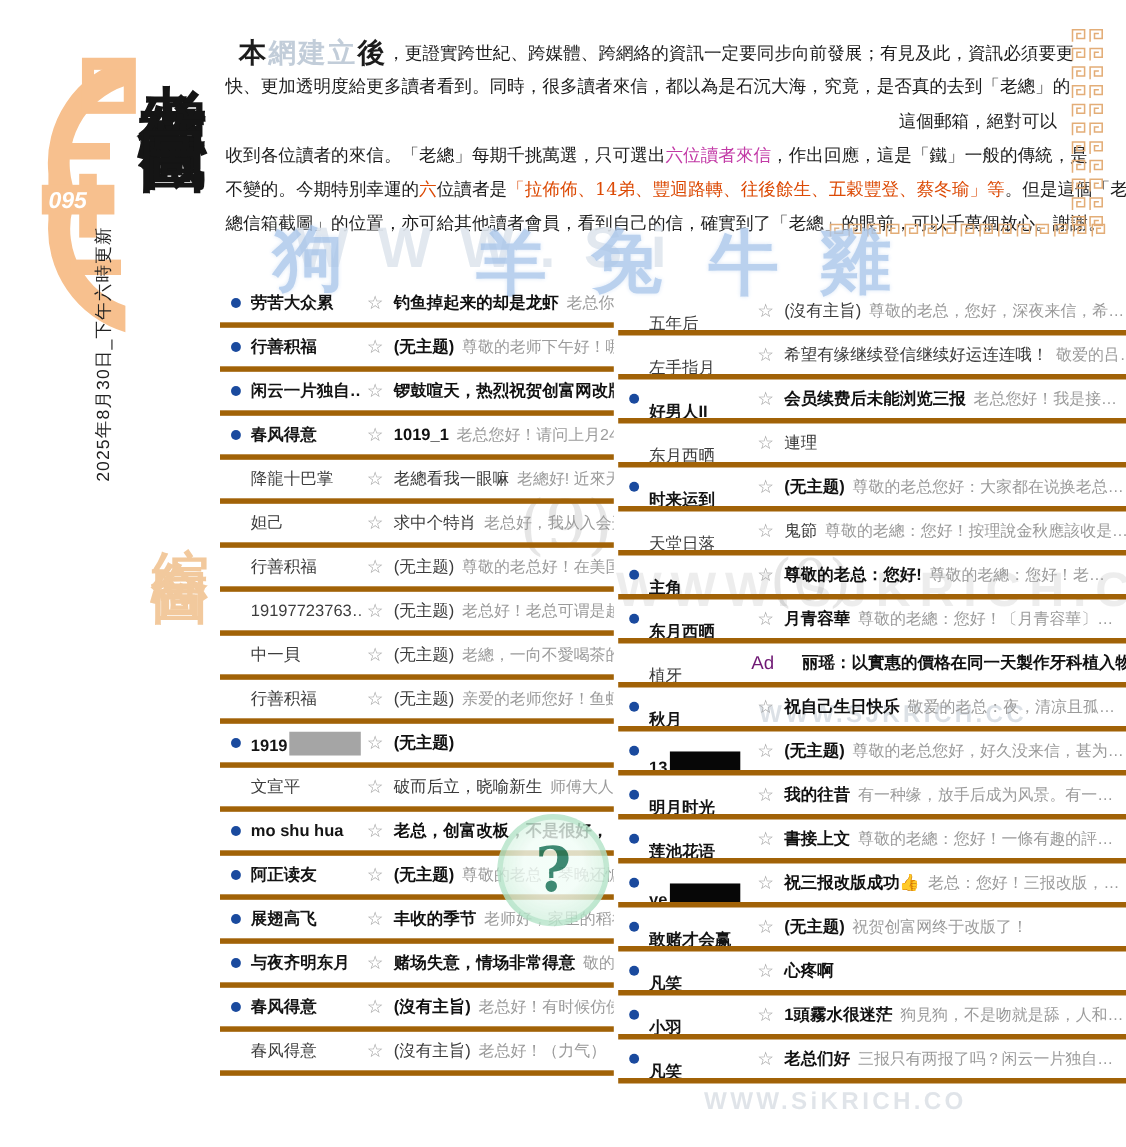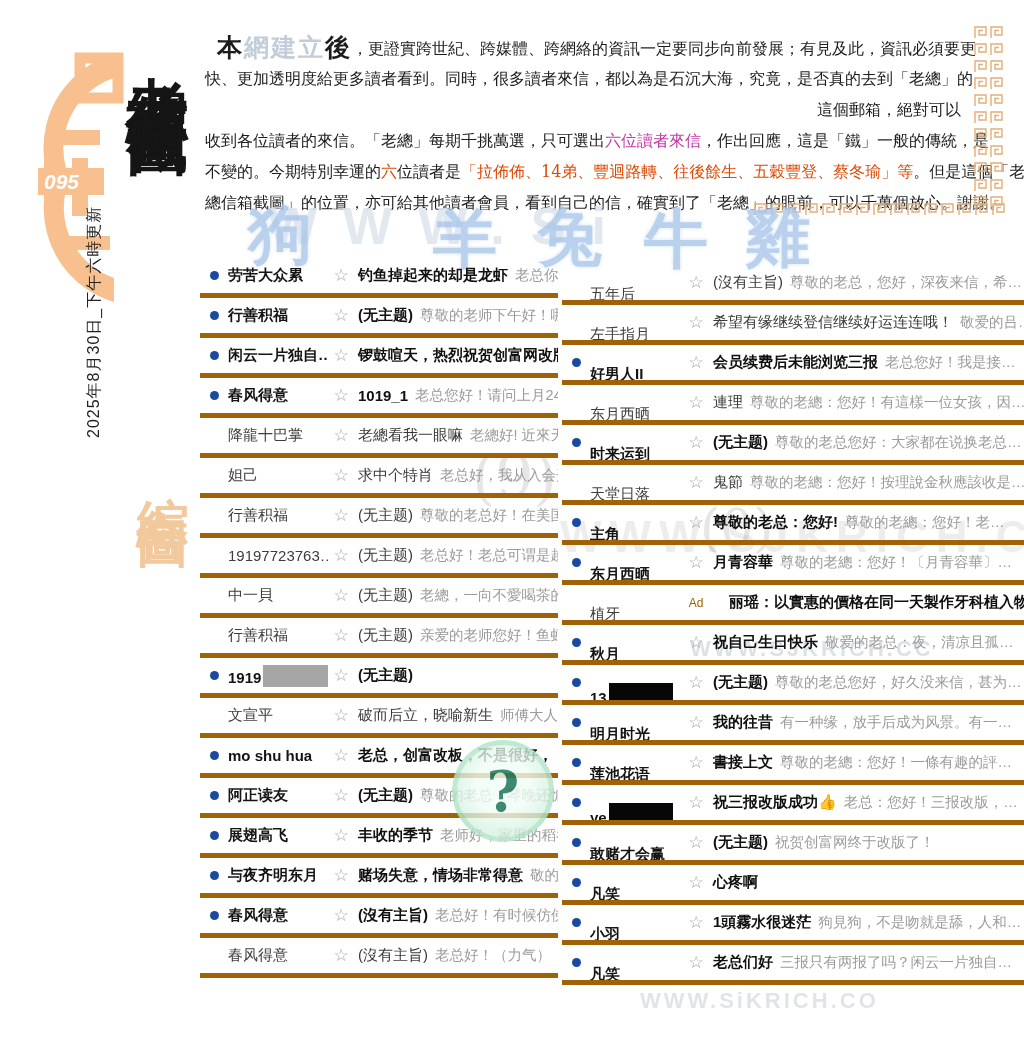--- a/index.html
+++ b/index.html
@@ -54,21 +54,21 @@
             overflow:hidden;white-space:nowrap;padding-left:10px;box-sizing:border-box;}
   .dot{width:9px;height:9px;border-radius:50%;background:#1a4a9e;flex:0 0 9px;margin-right:9px;}
   .dot.hide{visibility:hidden;}
   .sender{flex:0 0 100px;overflow:hidden;text-overflow:clip;font-size:15px;color:#3d3d3d;}
   #col-right .sender{flex:0 0 93px;margin-top:24px;}
   .unread .sender{font-weight:bold;color:#141414;}
   .redact{display:inline-block;vertical-align:-4px;margin-left:2px;}
   .redact.gray{width:76px;height:22px;background:#a5a5a5;}
   .redact.black{width:64px;height:24px;background:#070707;}
   .star{flex:0 0 26px;color:#a3a3a3;font-size:17px;text-align:center;cursor:pointer;}
-  .ad-label{flex:0 0 26px;color:#a16207;font-size:12px;text-align:center;}
+  .ad-label{flex:0 0 26px;color:#701a75;font-size:17px;}
   .subject{font-size:15px;color:#3a3a3a;margin-left:4px;}
   .unread .subject,.ad-row .subject{font-weight:bold;color:#101010;}
   .ad-row .subject{margin-left:20px;}
   .preview{font-size:14.5px;color:#9b9b9b;margin-left:7px;}
 </style>
 </head>
 <body>
 
 <svg id="logo" class="abs" viewBox="0 0 100 275">
   <g fill="#f7c08e">
@@ -305,21 +305,20 @@
       <span class="sender">好男人II</span>
       <span class="star">☆</span>
       <span class="subject">会员续费后未能浏览三报</span>
       <span class="preview">老总您好！我是接…</span>
     </div>
     <div class="mail-row">
       <span class="dot hide"></span>
       <span class="sender">东月西晒</span>
       <span class="star">☆</span>
       <span class="subject">連理</span>
-      <span class="preview">尊敬的老總：您好！有這樣一位女孩，因…</span>
     </div>
     <div class="mail-row unread">
       <span class="dot"></span>
       <span class="sender">时来运到</span>
       <span class="star">☆</span>
       <span class="subject">(无主题)</span>
       <span class="preview">尊敬的老总您好：大家都在说换老总…</span>
     </div>
     <div class="mail-row">
       <span class="dot hide"></span>

